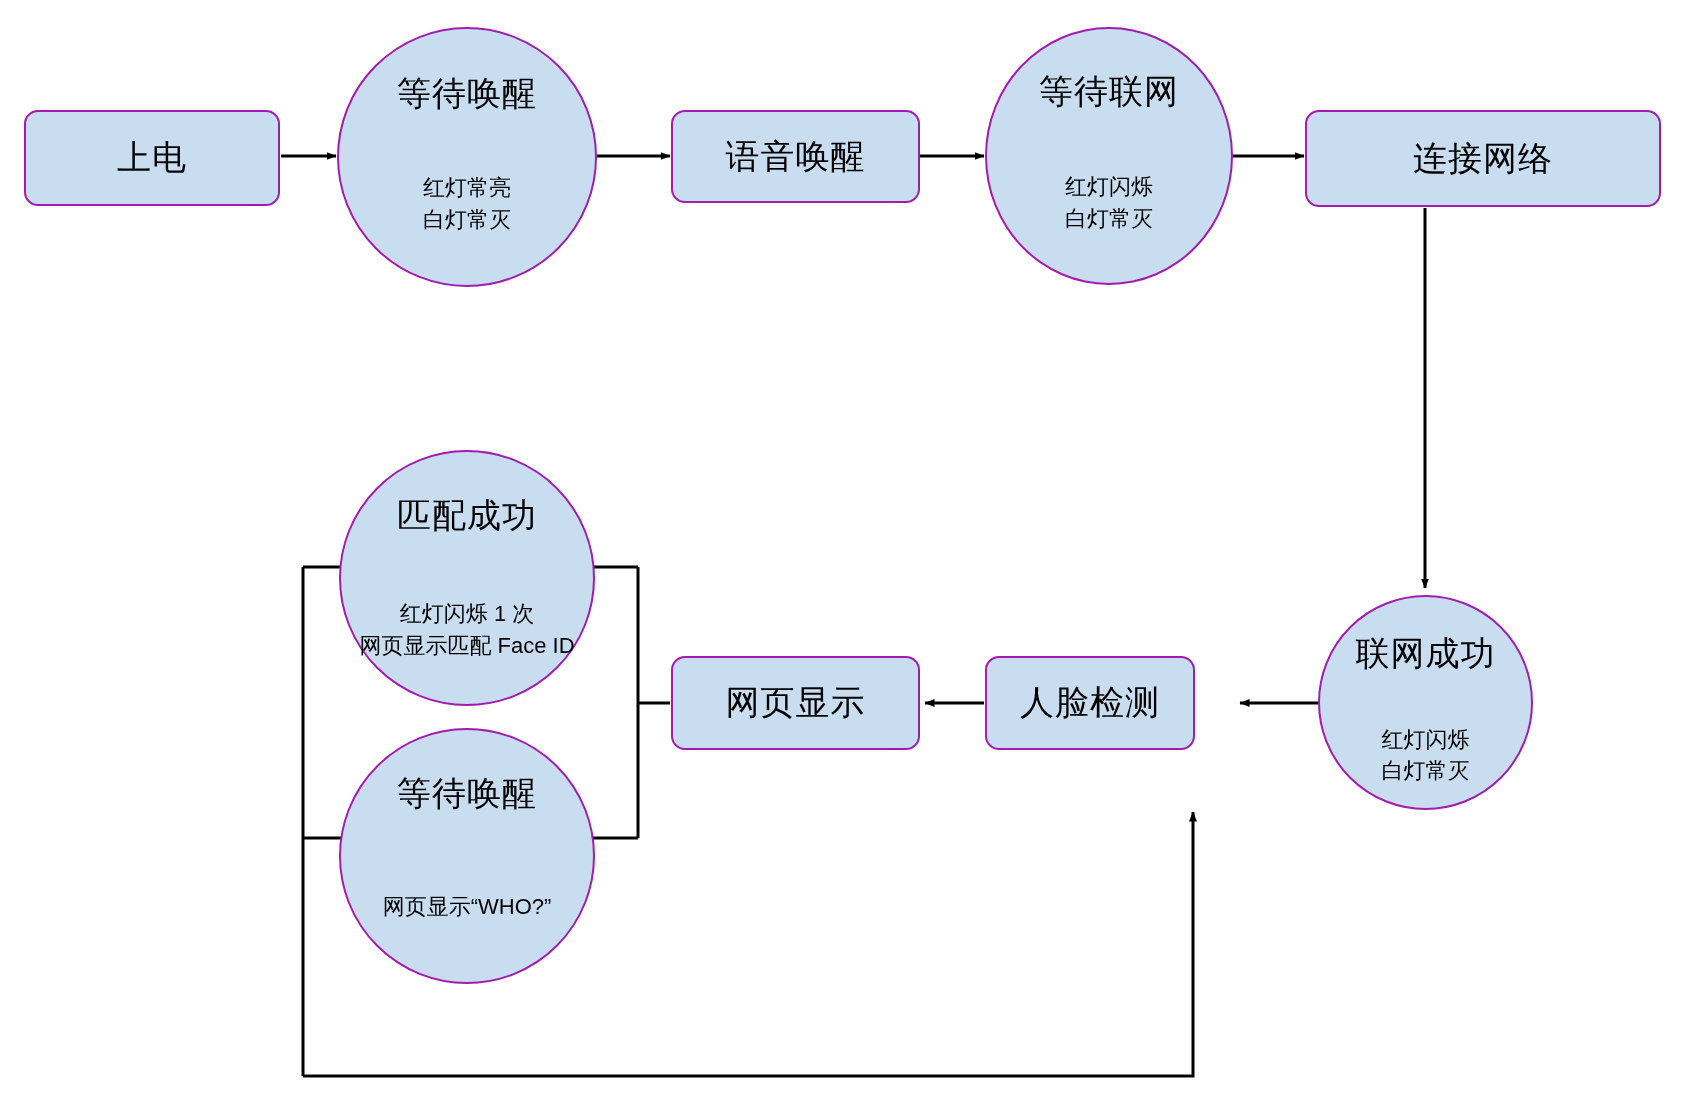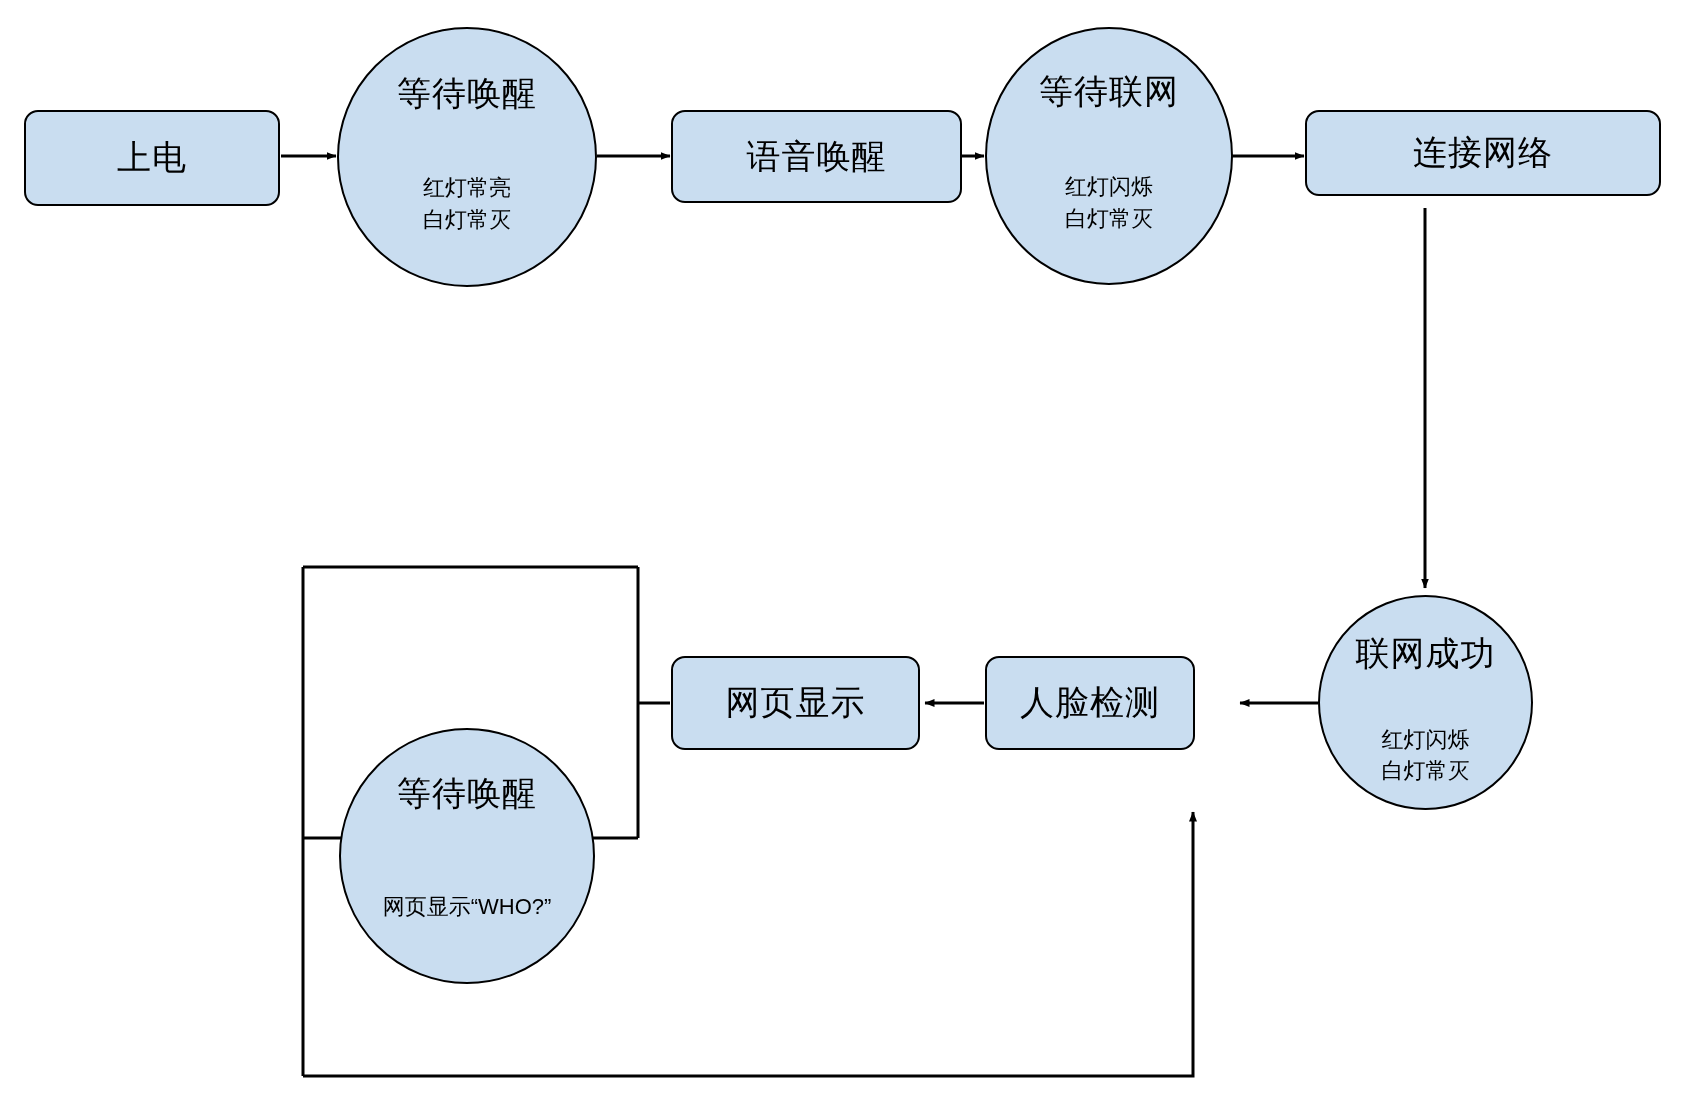--- a/index.html
+++ b/index.html
@@ -21,21 +21,21 @@
     position: absolute;
     left: 0;
     top: 0;
     width: 1682px;
     height: 1108px;
   }
   .node {
     position: absolute;
     box-sizing: border-box;
     background: #c9ddf0;
-    border: 2px solid #000000;
+    border: 2px solid #a21caf;
     display: flex;
     flex-direction: column;
     align-items: center;
     justify-content: center;
     color: #000000;
     z-index: 2;
   }
   .node.box {
     border-radius: 14px;
   }
@@ -106,47 +106,52 @@
   <div class="node box" style="left:24px; top:110px; width:256px; height:96px;">
     <span class="node-title">上电</span>
   </div>
 
   <div class="node circle c-wake" style="left:337px; top:27px; width:260px; height:260px;">
     <span class="node-title">等待唤醒</span>
     <span class="node-sub">红灯常亮
 白灯常灭</span>
   </div>
 
-  <div class="node box" style="left:671px; top:110px; width:291px; height:93px;">
+  <div class="node box" style="left:671px; top:110px; width:249px; height:93px;">
     <span class="node-title">语音唤醒</span>
   </div>
 
   <div class="node circle c-net" style="left:985px; top:27px; width:248px; height:258px;">
     <span class="node-title">等待联网</span>
     <span class="node-sub">红灯闪烁
 白灯常灭</span>
   </div>
 
-  <div class="node box" style="left:1305px; top:110px; width:356px; height:86px;">
+  <div class="node box" style="left:1305px; top:110px; width:356px; height:97px;">
     <span class="node-title">连接网络</span>
   </div>
 
   <div class="node circle c-netok" style="left:1318px; top:595px; width:215px; height:215px;">
     <span class="node-title">联网成功</span>
     <span class="node-sub">红灯闪烁
 白灯常灭</span>
   </div>
 
   <div class="node box" style="left:985px; top:656px; width:210px; height:94px;">
     <span class="node-title">人脸检测</span>
   </div>
 
   <div class="node box" style="left:671px; top:656px; width:249px; height:94px;">
     <span class="node-title">网页显示</span>
   </div>
 
+  <div class="node circle c-ok" style="left:339px; top:450px; width:256px; height:256px;">
+    <span class="node-title">匹配成功</span>
+    <span class="node-sub">红灯闪烁 1 次
+网页显示匹配 Face ID</span>
+  </div>
 
   <div class="node circle c-fail" style="left:339px; top:728px; width:256px; height:256px;">
     <span class="node-title">等待唤醒</span>
     <span class="node-sub">网页显示“WHO?”</span>
   </div>
 
 </div>
 
 </body></html>

